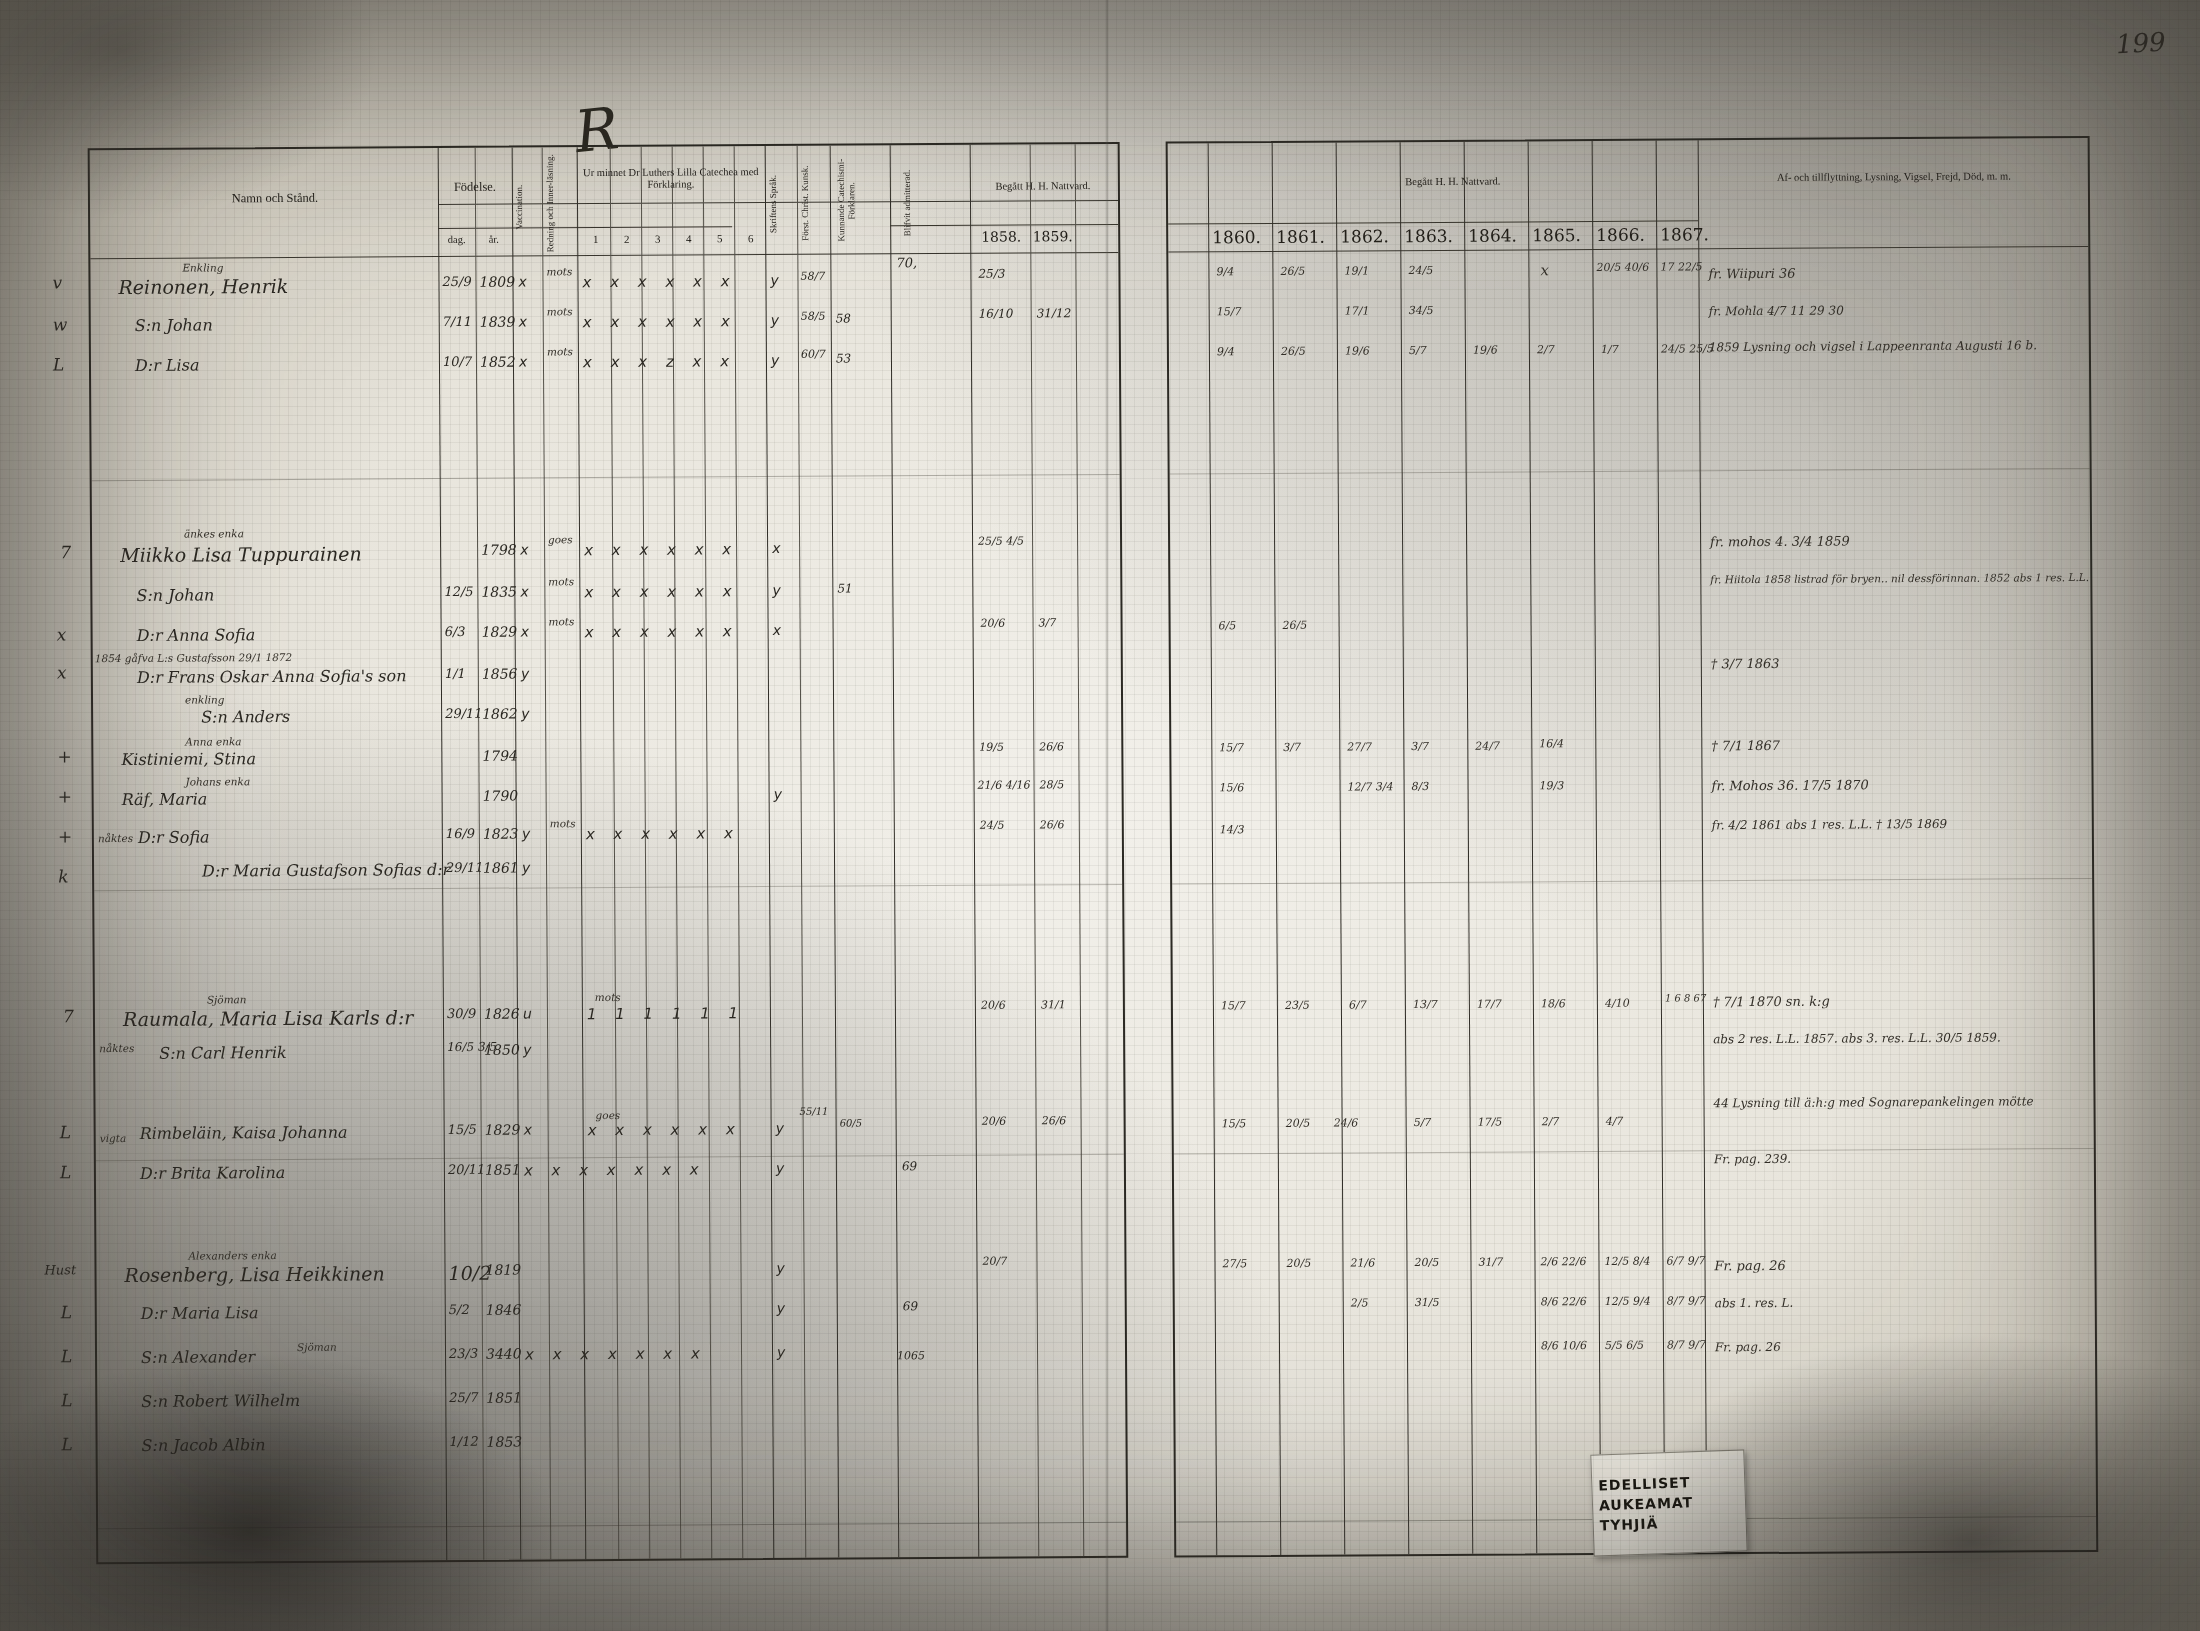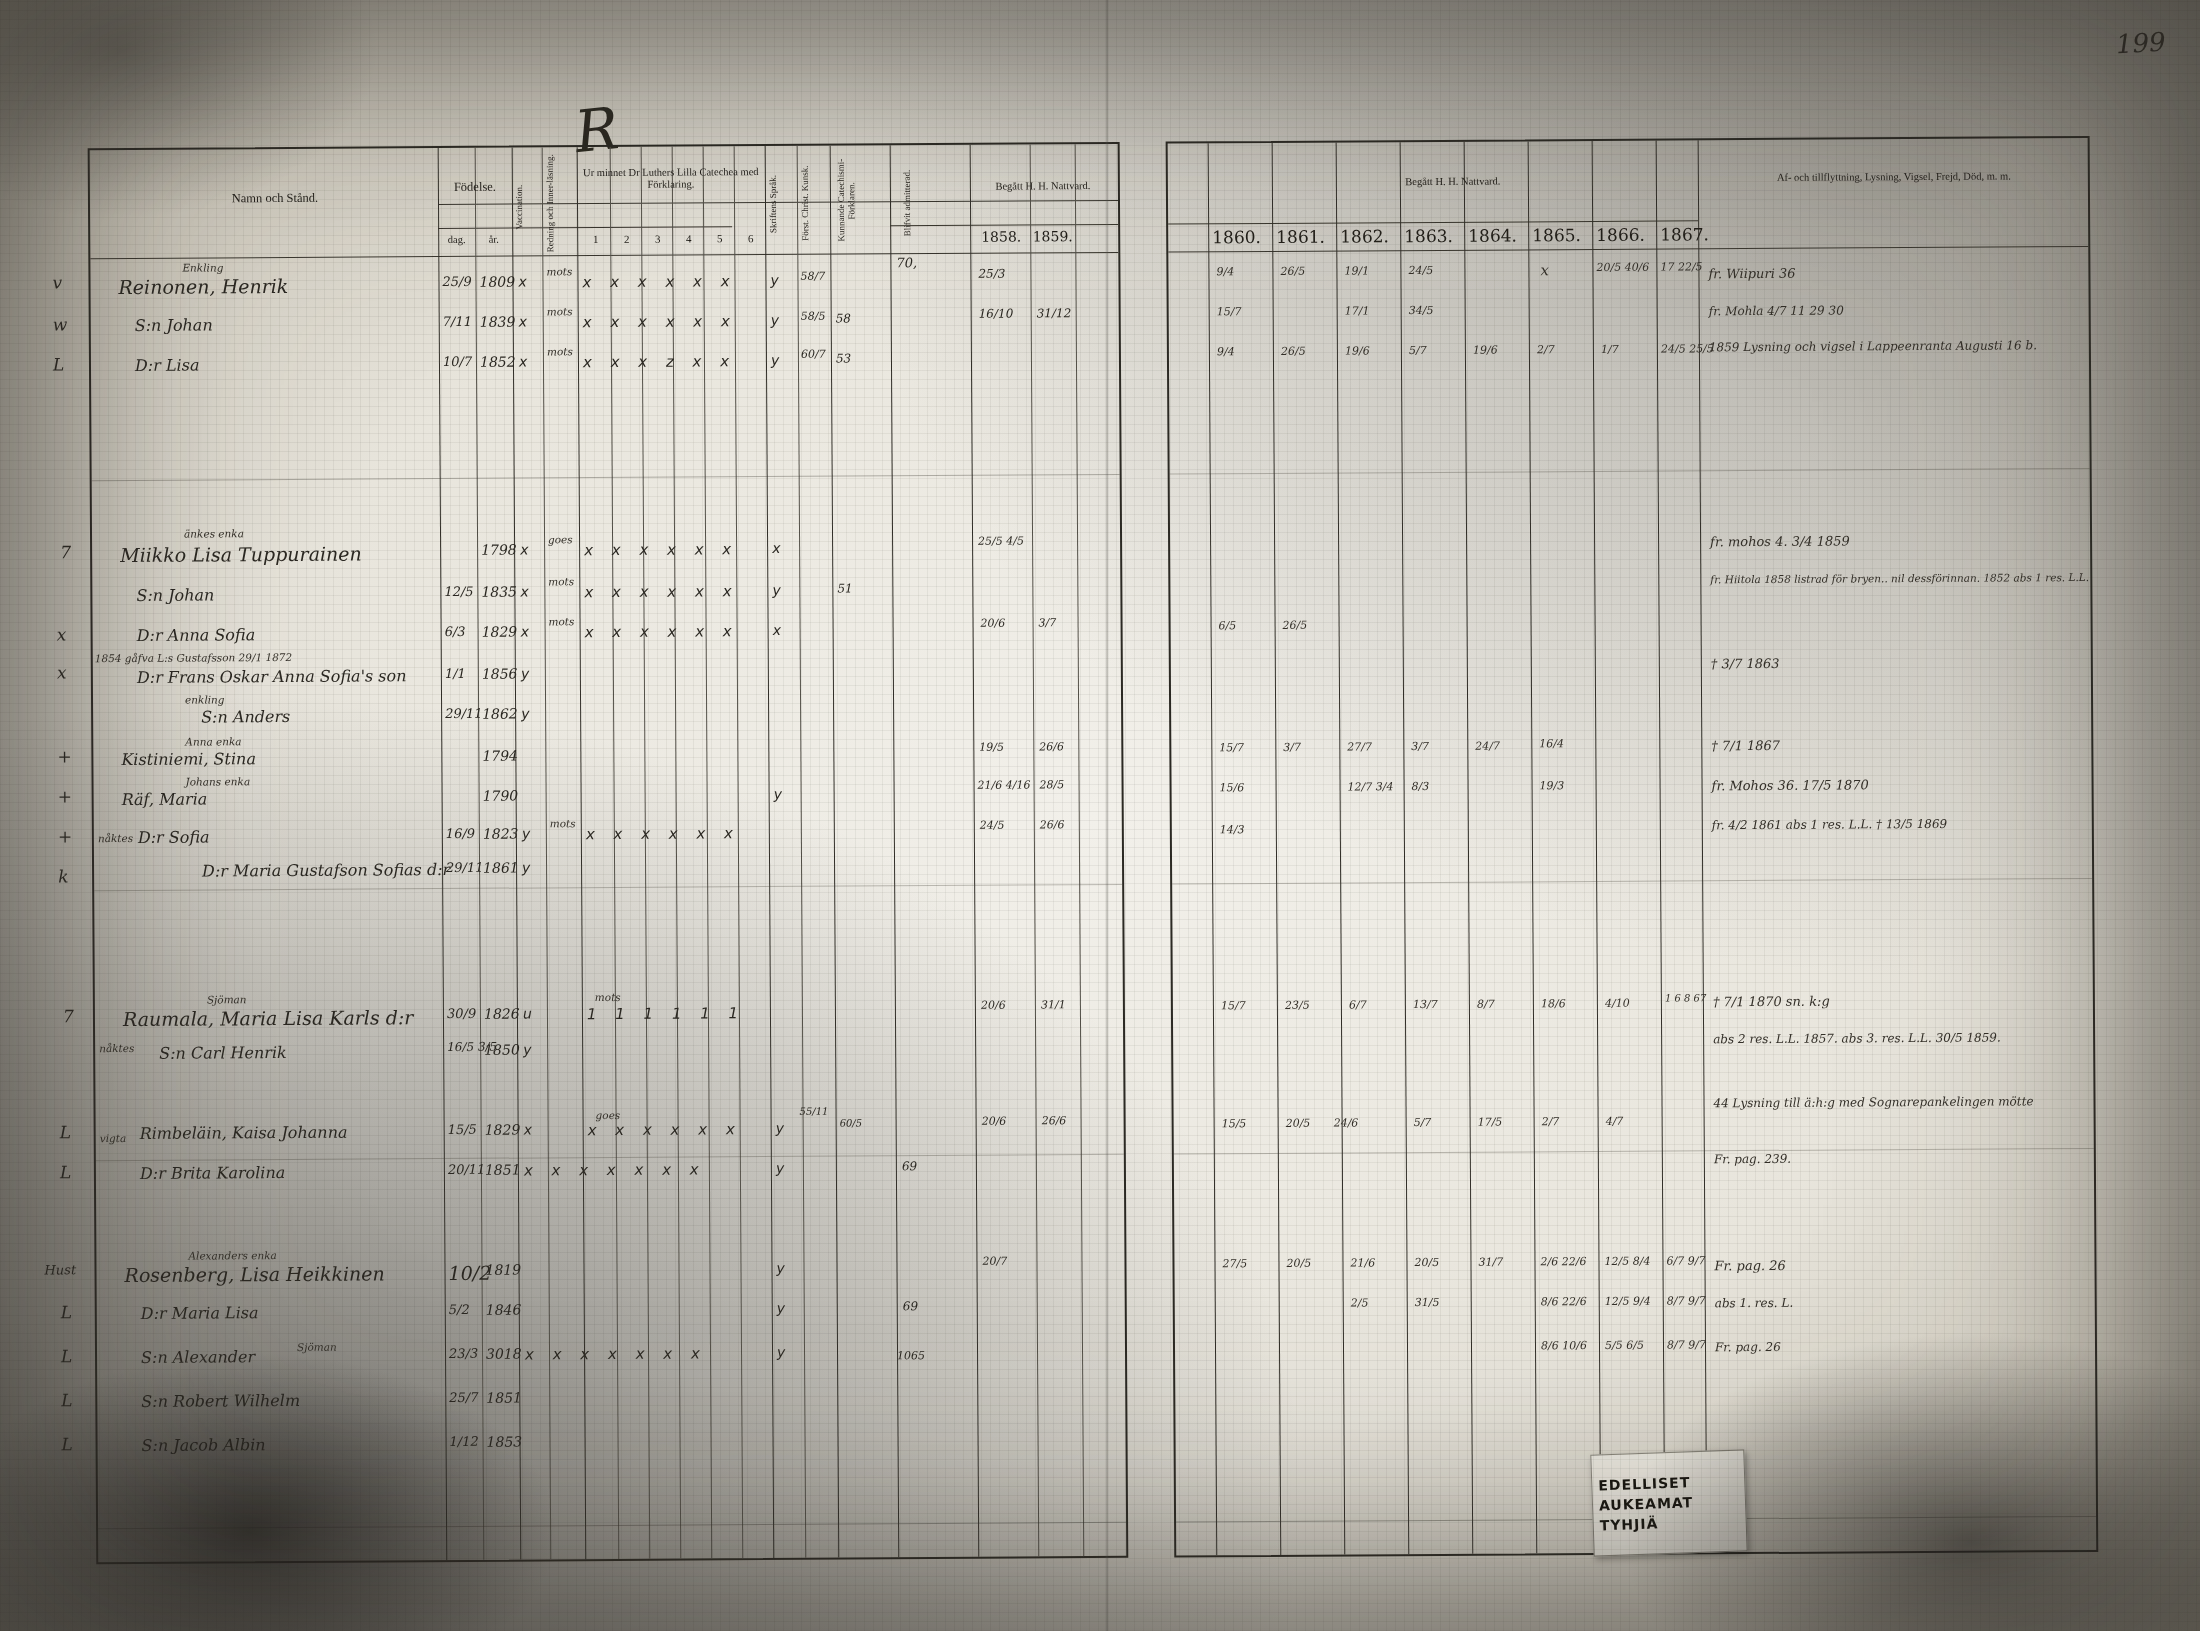--- a/index.html
+++ b/index.html
@@ -319,21 +319,21 @@
       <div class="row nm sm" style="left:44px;top:1154px">D:r Maria Lisa</div>
       <div class="row" style="left:352px;top:1154px;font-size:13px">5/2</div>
       <div class="row" style="left:389px;top:1154px;font-size:14px">1846</div>
       <div class="row mark" style="left:680px;top:1154px">y</div>
       <div class="row" style="left:806px;top:1154px;font-size:12px">69</div>
 
       <div class="sidemark" style="left:-36px;top:1196px">L</div>
       <div class="row tiny-note" style="left:200px;top:1192px">Sjöman</div>
       <div class="row nm sm" style="left:44px;top:1198px">S:n Alexander</div>
       <div class="row" style="left:352px;top:1198px;font-size:13px">23/3</div>
-      <div class="row" style="left:389px;top:1198px;font-size:14px">3018</div>
+      <div class="row" style="left:389px;top:1198px;font-size:14px">3440</div>
       <div class="row xs" style="left:428px;top:1198px">x x x x x x x</div>
       <div class="row mark" style="left:680px;top:1198px">y</div>
       <div class="row" style="left:800px;top:1204px;font-size:11px">1065</div>
 
       <div class="sidemark" style="left:-36px;top:1240px">L</div>
       <div class="row nm sm" style="left:44px;top:1242px">S:n Robert Wilhelm</div>
       <div class="row" style="left:352px;top:1242px;font-size:13px">25/7</div>
       <div class="row" style="left:389px;top:1242px;font-size:14px">1851</div>
 
       <div class="sidemark" style="left:-36px;top:1284px">L</div>
@@ -420,21 +420,21 @@
       <div class="cellnote" style="left:368px;top:638px">19/3</div>
       <div class="cellnote" style="left:540px;top:638px;font-size:13px">fr. Mohos 36. 17/5 1870</div>
 
       <div class="cellnote" style="left:48px;top:680px">14/3</div>
       <div class="cellnote" style="left:540px;top:678px;font-size:12px">fr. 4/2 1861 abs 1 res. L.L.     † 13/5 1869</div>
 
       <div class="cellnote" style="left:48px;top:856px">15/7</div>
       <div class="cellnote" style="left:112px;top:856px">23/5</div>
       <div class="cellnote" style="left:176px;top:856px">6/7</div>
       <div class="cellnote" style="left:240px;top:856px">13/7</div>
-      <div class="cellnote" style="left:304px;top:856px">8/7</div>
+      <div class="cellnote" style="left:304px;top:856px">17/7</div>
       <div class="cellnote" style="left:368px;top:856px">18/6</div>
       <div class="cellnote" style="left:432px;top:856px">4/10</div>
       <div class="cellnote" style="left:492px;top:852px;font-size:10px">1 6 8 67</div>
       <div class="cellnote" style="left:540px;top:854px;font-size:13px">† 7/1 1870 sn. k:g</div>
       <div class="cellnote" style="left:540px;top:892px;font-size:12px">abs 2 res. L.L. 1857. abs 3. res. L.L. 30/5 1859.</div>
 
       <div class="cellnote" style="left:48px;top:974px">15/5</div>
       <div class="cellnote" style="left:112px;top:974px">20/5</div>
       <div class="cellnote" style="left:160px;top:974px">24/6</div>
       <div class="cellnote" style="left:240px;top:974px">5/7</div>

